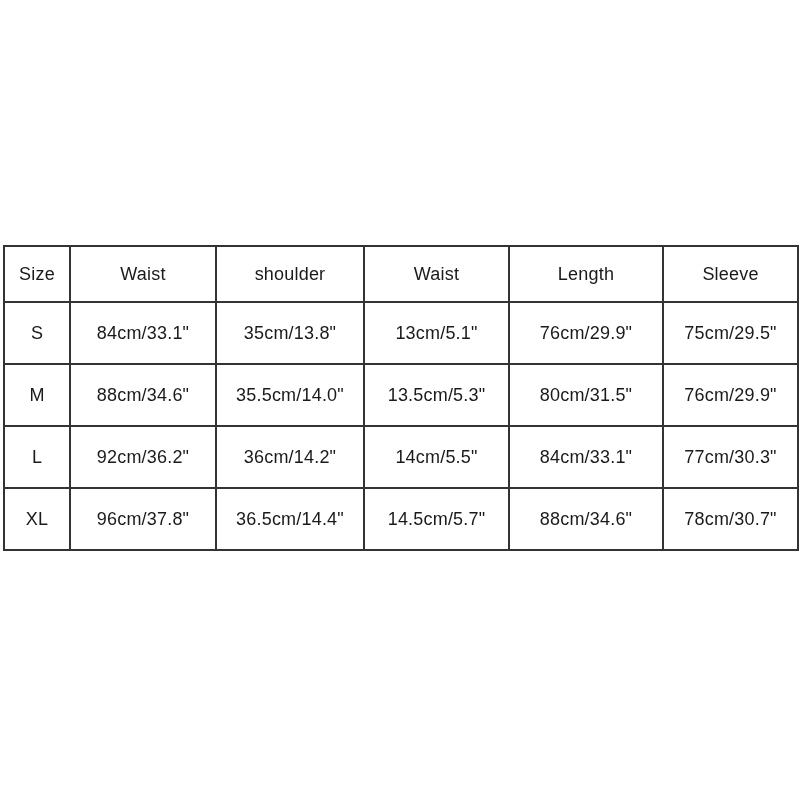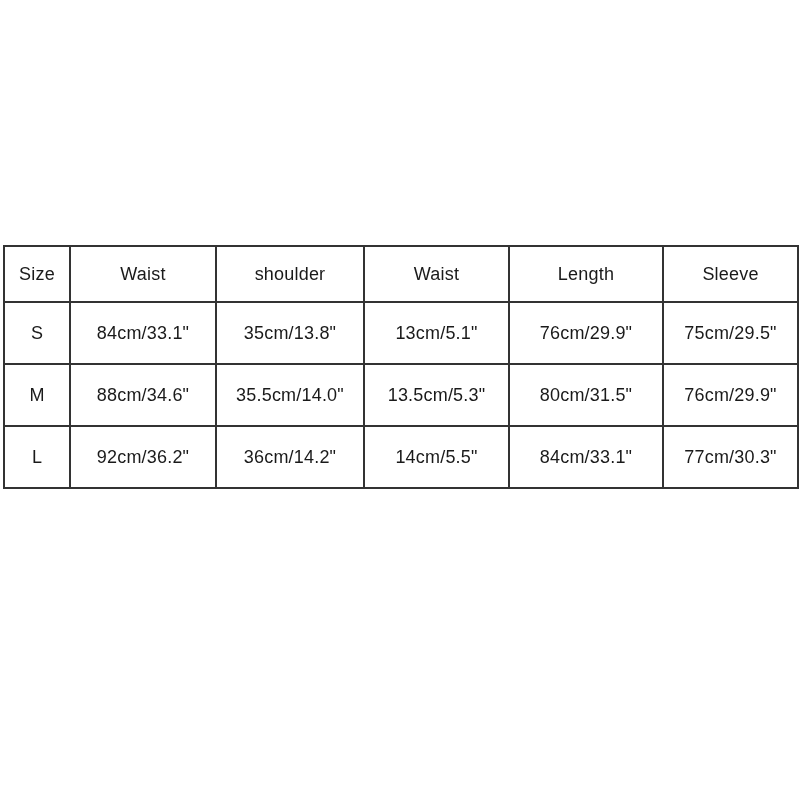--- a/index.html
+++ b/index.html
@@ -86,16 +86,24 @@
           <td>76cm/29.9"</td>
         </tr>
         <tr>
           <td>L</td>
           <td>92cm/36.2"</td>
           <td>36cm/14.2"</td>
           <td>14cm/5.5"</td>
           <td>84cm/33.1"</td>
           <td>77cm/30.3"</td>
         </tr>
+        <tr>
+          <td>XL</td>
+          <td>96cm/37.8"</td>
+          <td>36.5cm/14.4"</td>
+          <td>14.5cm/5.7"</td>
+          <td>88cm/34.6"</td>
+          <td>78cm/30.7"</td>
+        </tr>
       </tbody>
     </table>
   </div>
 </div>
 
 </body></html>

